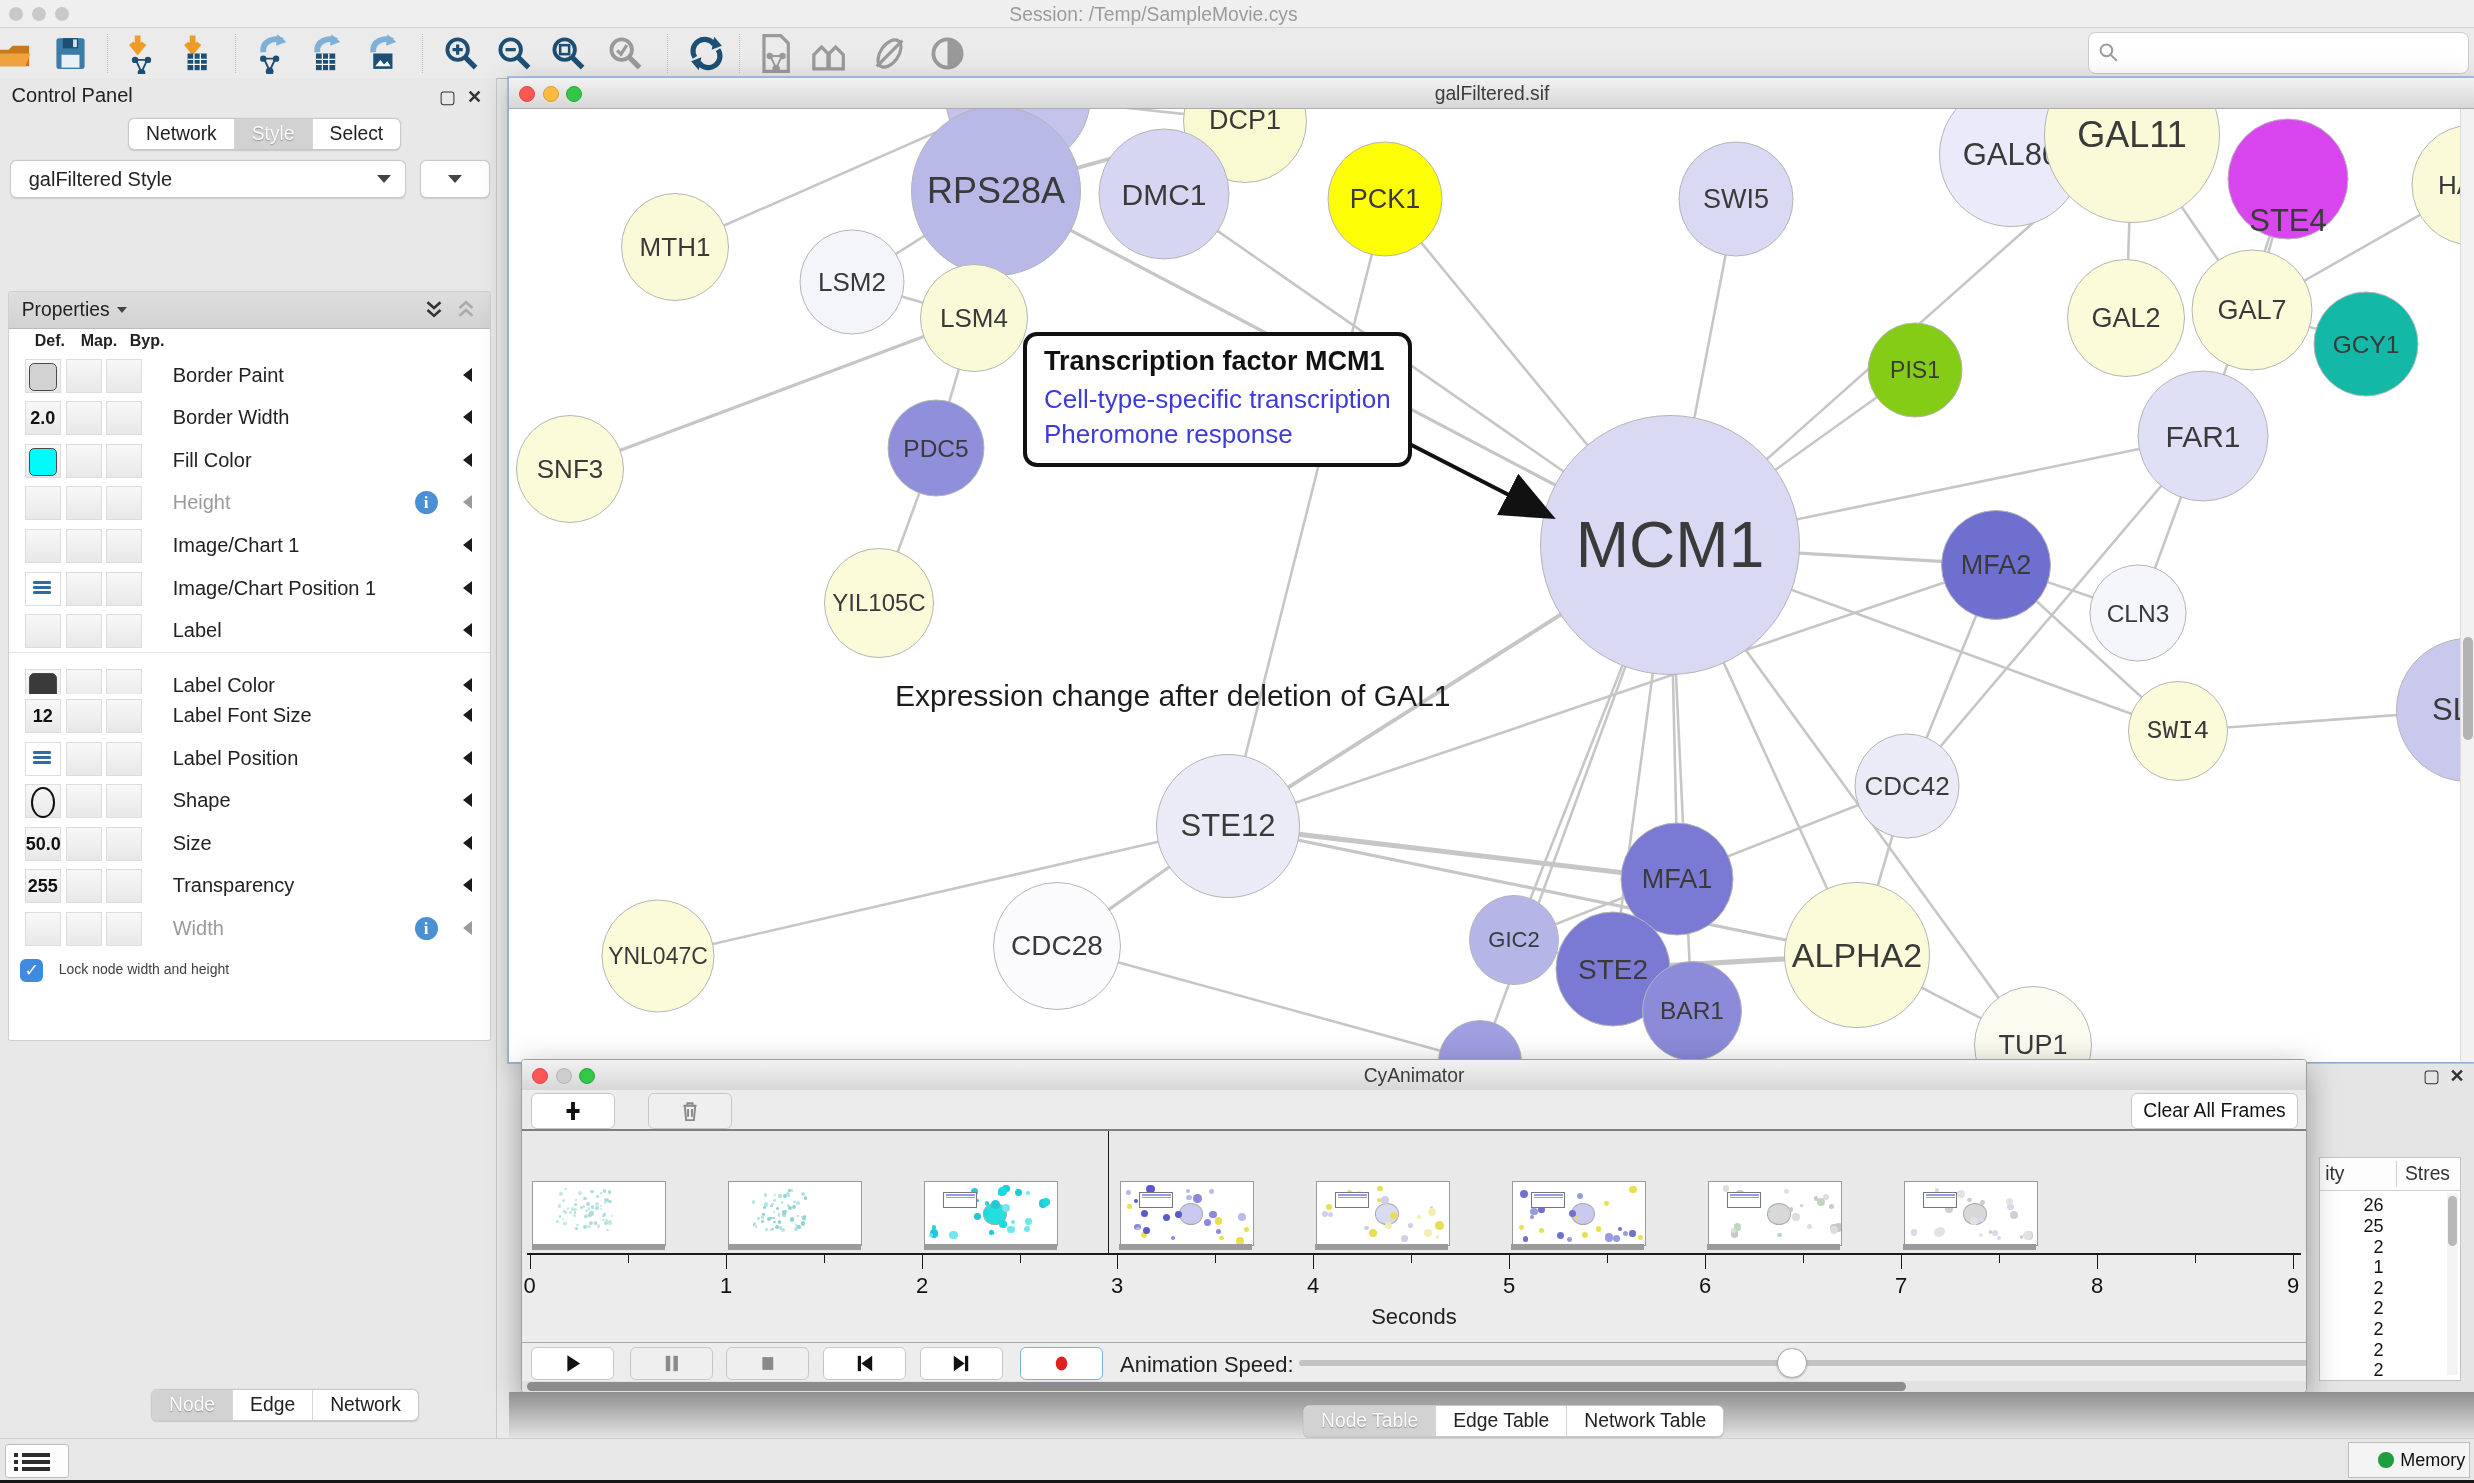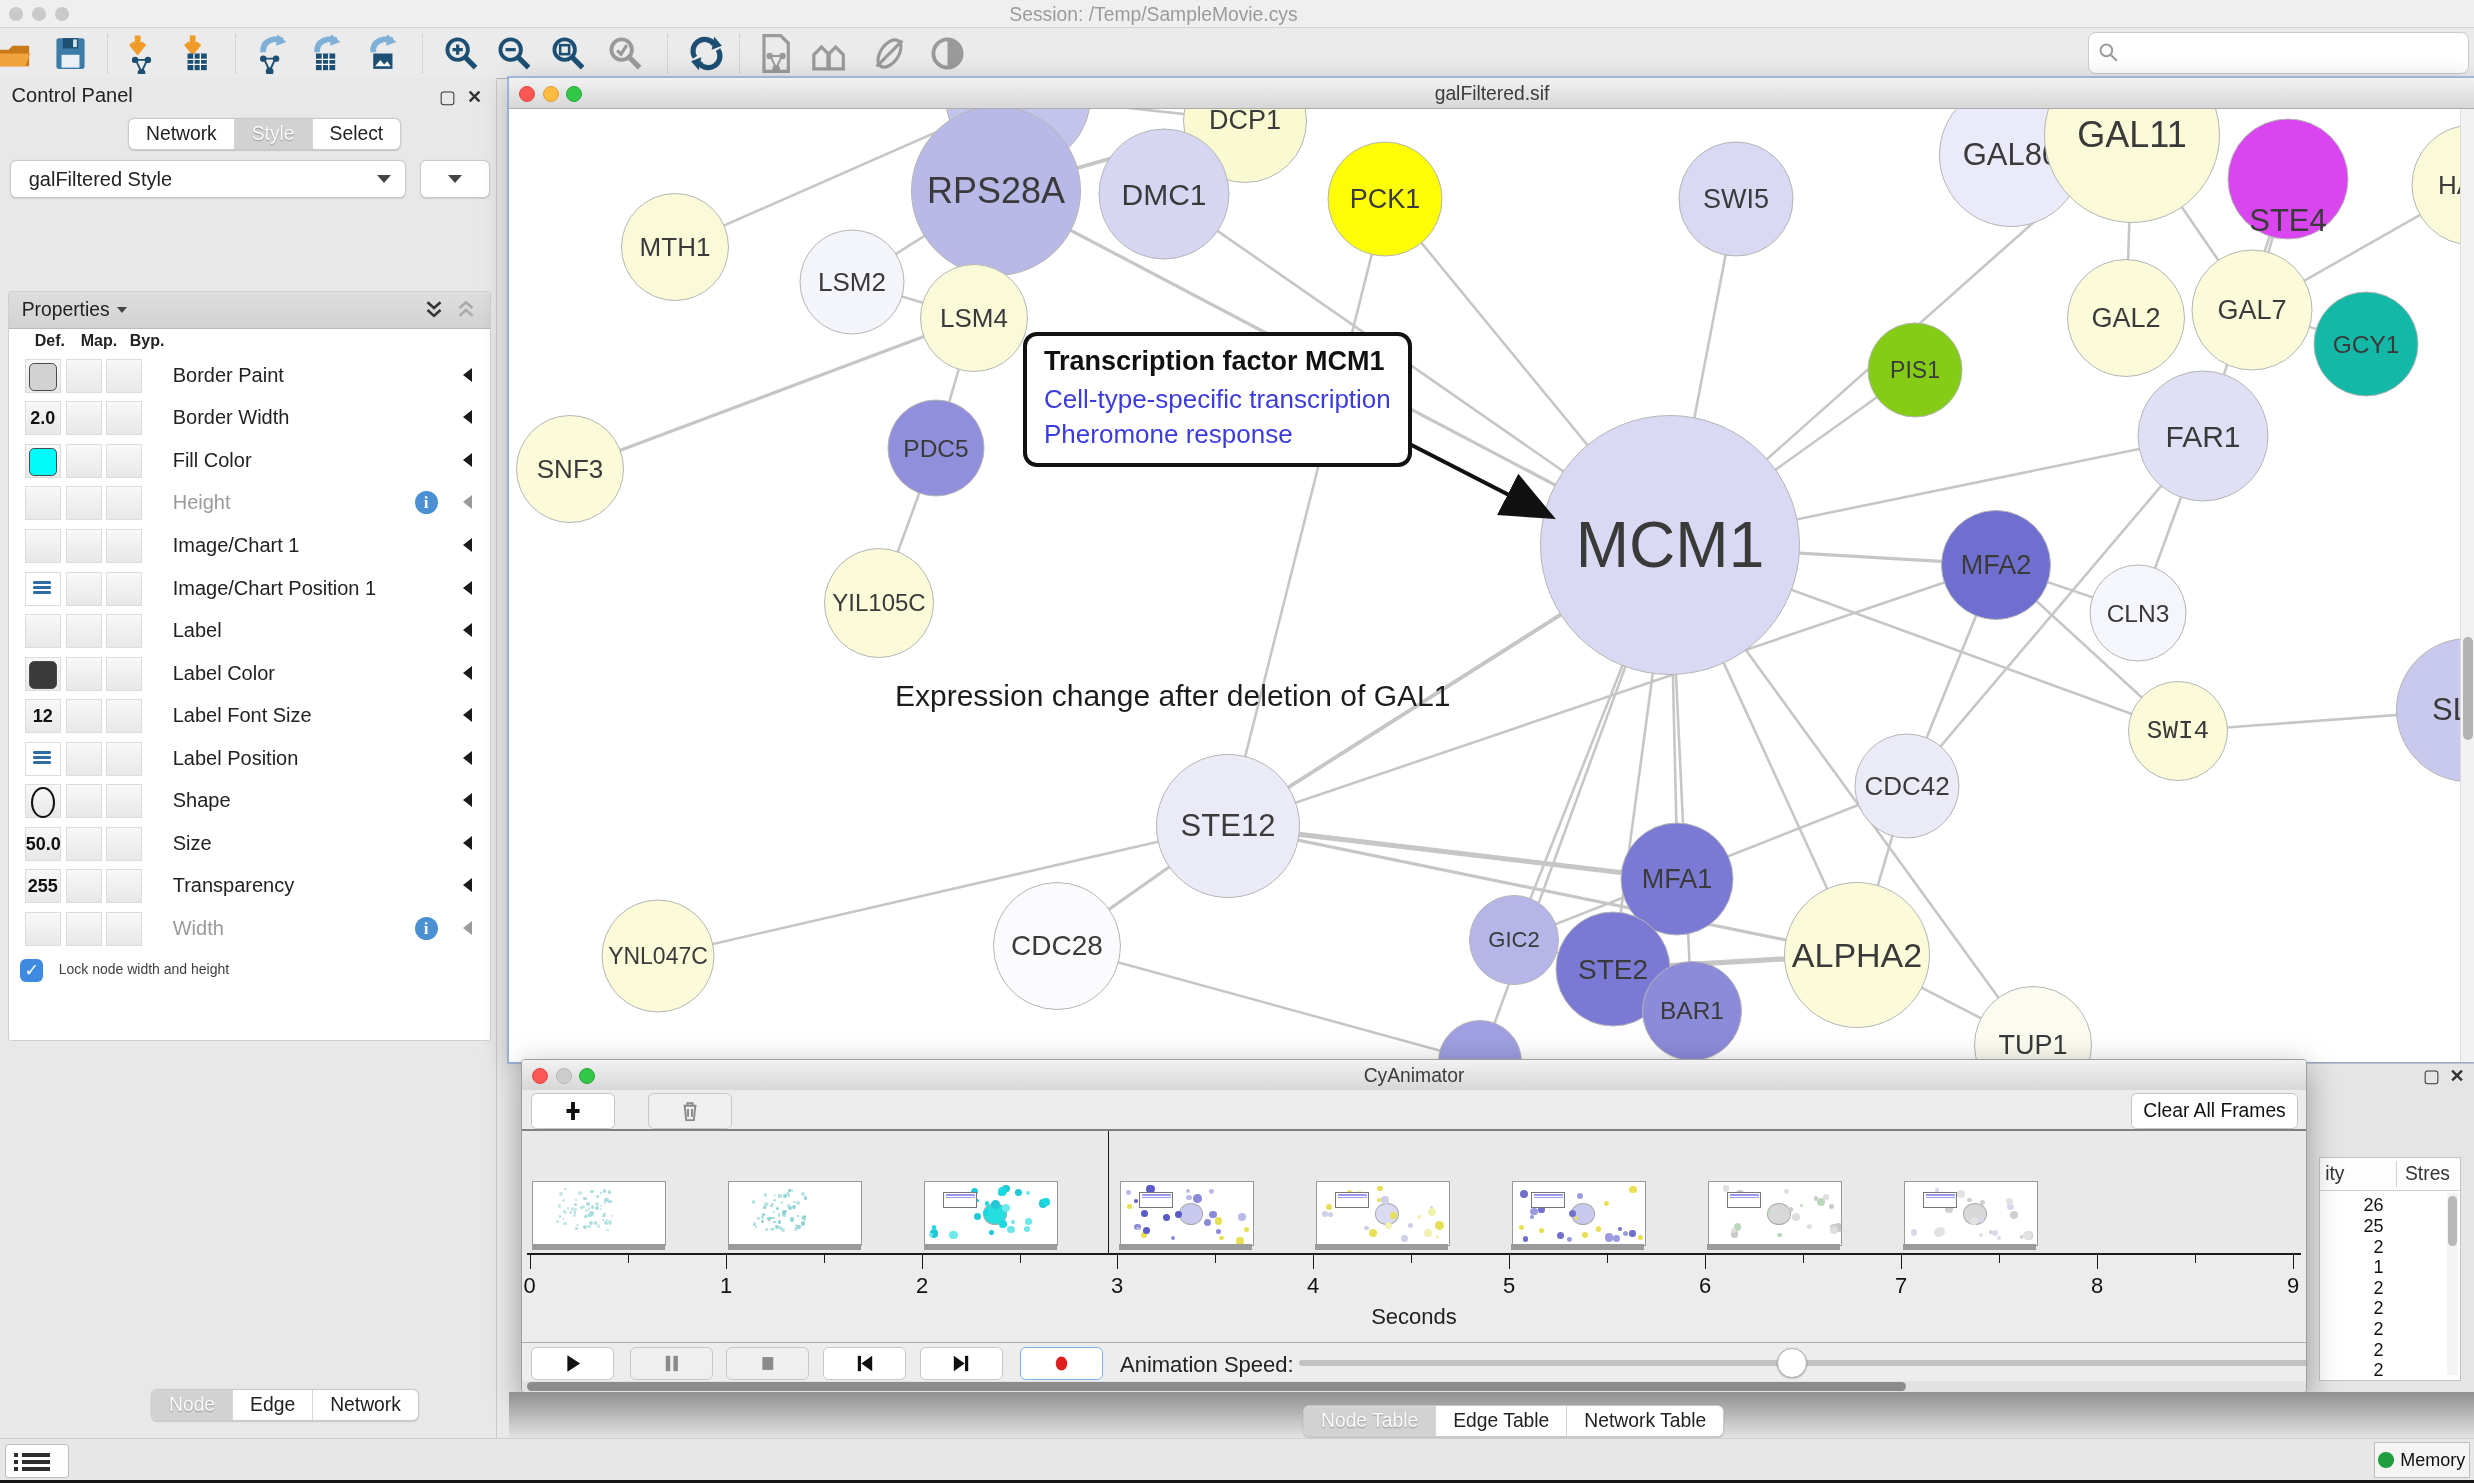--- a/index.html
+++ b/index.html
@@ -109,21 +109,21 @@
   #cy-hscroll{position:absolute;left:0;right:0;bottom:0;height:11px;background:#e2e2e2;}
   #cy-hthumb{position:absolute;left:5.2px;top:1.3px;height:8.4px;width:1379px;background:#8c8c8c;border-radius:4.5px;}
   
   #tabbar{left:509px;top:1392px;width:1966px;height:46px;background:linear-gradient(#8f8f8f,#e3e3e3);}
   #statusbar{left:0;top:1438px;width:2475px;height:41px;background:#e7e7e7;border-top:0.6px solid #cfcfcf;}
   #bottomline{left:0;top:1480px;width:2475px;height:3.9px;background:#161616;}
   #listbtn{position:absolute;left:5.2px;top:5.2px;width:62px;height:32px;background:#fdfdfd;border:0.6px solid #bdbdbd;border-radius:3.2px;}
   #listbtn .li{position:absolute;left:15.5px;height:3.9px;width:28px;background:#2d2d2d;}
   #listbtn .ld{position:absolute;left:7.7px;height:3.9px;width:3.9px;background:#2d2d2d;}
   #membtn{position:absolute;right:5.2px;top:3.2px;width:94px;height:34px;background:#f4f4f4;border:0.6px solid #bdbdbd;
-    display:flex;align-items:center;justify-content:center;}
+    display:flex;align-items:center;justify-content:center;padding-left:26px;}
   #memdot{width:15.5px;height:15.5px;border-radius:50%;background:#1f9d3f;margin-right:6.4px;}
   #memlabel{font-size:18px;color:#111;}
 </style>
 </head>
 <body>
 
 <div id="root">
 
   <div id="titlebar" class="abs">
     <div class="tl" style="left:9px;background:#c9c9c9;"></div>
@@ -338,21 +338,21 @@
           </div>
           <div class="prow" style="top: 317px;">
             <div class="pcell" style="left:16px"></div>
             <div class="pcell" style="left:57px">
               <div class="mapicon">⋮›</div>
             </div>
             <div class="pcell" style="left:97px"></div>
             <div class="plabel">Label</div>
             <div class="parrow"></div>
           </div>
-          <div class="prow" style="top: 360px; padding-left: 24px;">
+          <div class="prow" style="top: 372px; padding-left: 24px;">
             <div class="pcell" style="left:16px">
               <div class="pswatch" style="background:#3a3a3a"></div>
             </div>
             <div class="pcell" style="left:57px"></div>
             <div class="pcell" style="left:97px"></div>
             <div class="plabel">Label Color</div>
             <div class="parrow"></div>
           </div>
           <div class="prow" style="top: 402px;">
             <div class="pcell" style="left:16px">

